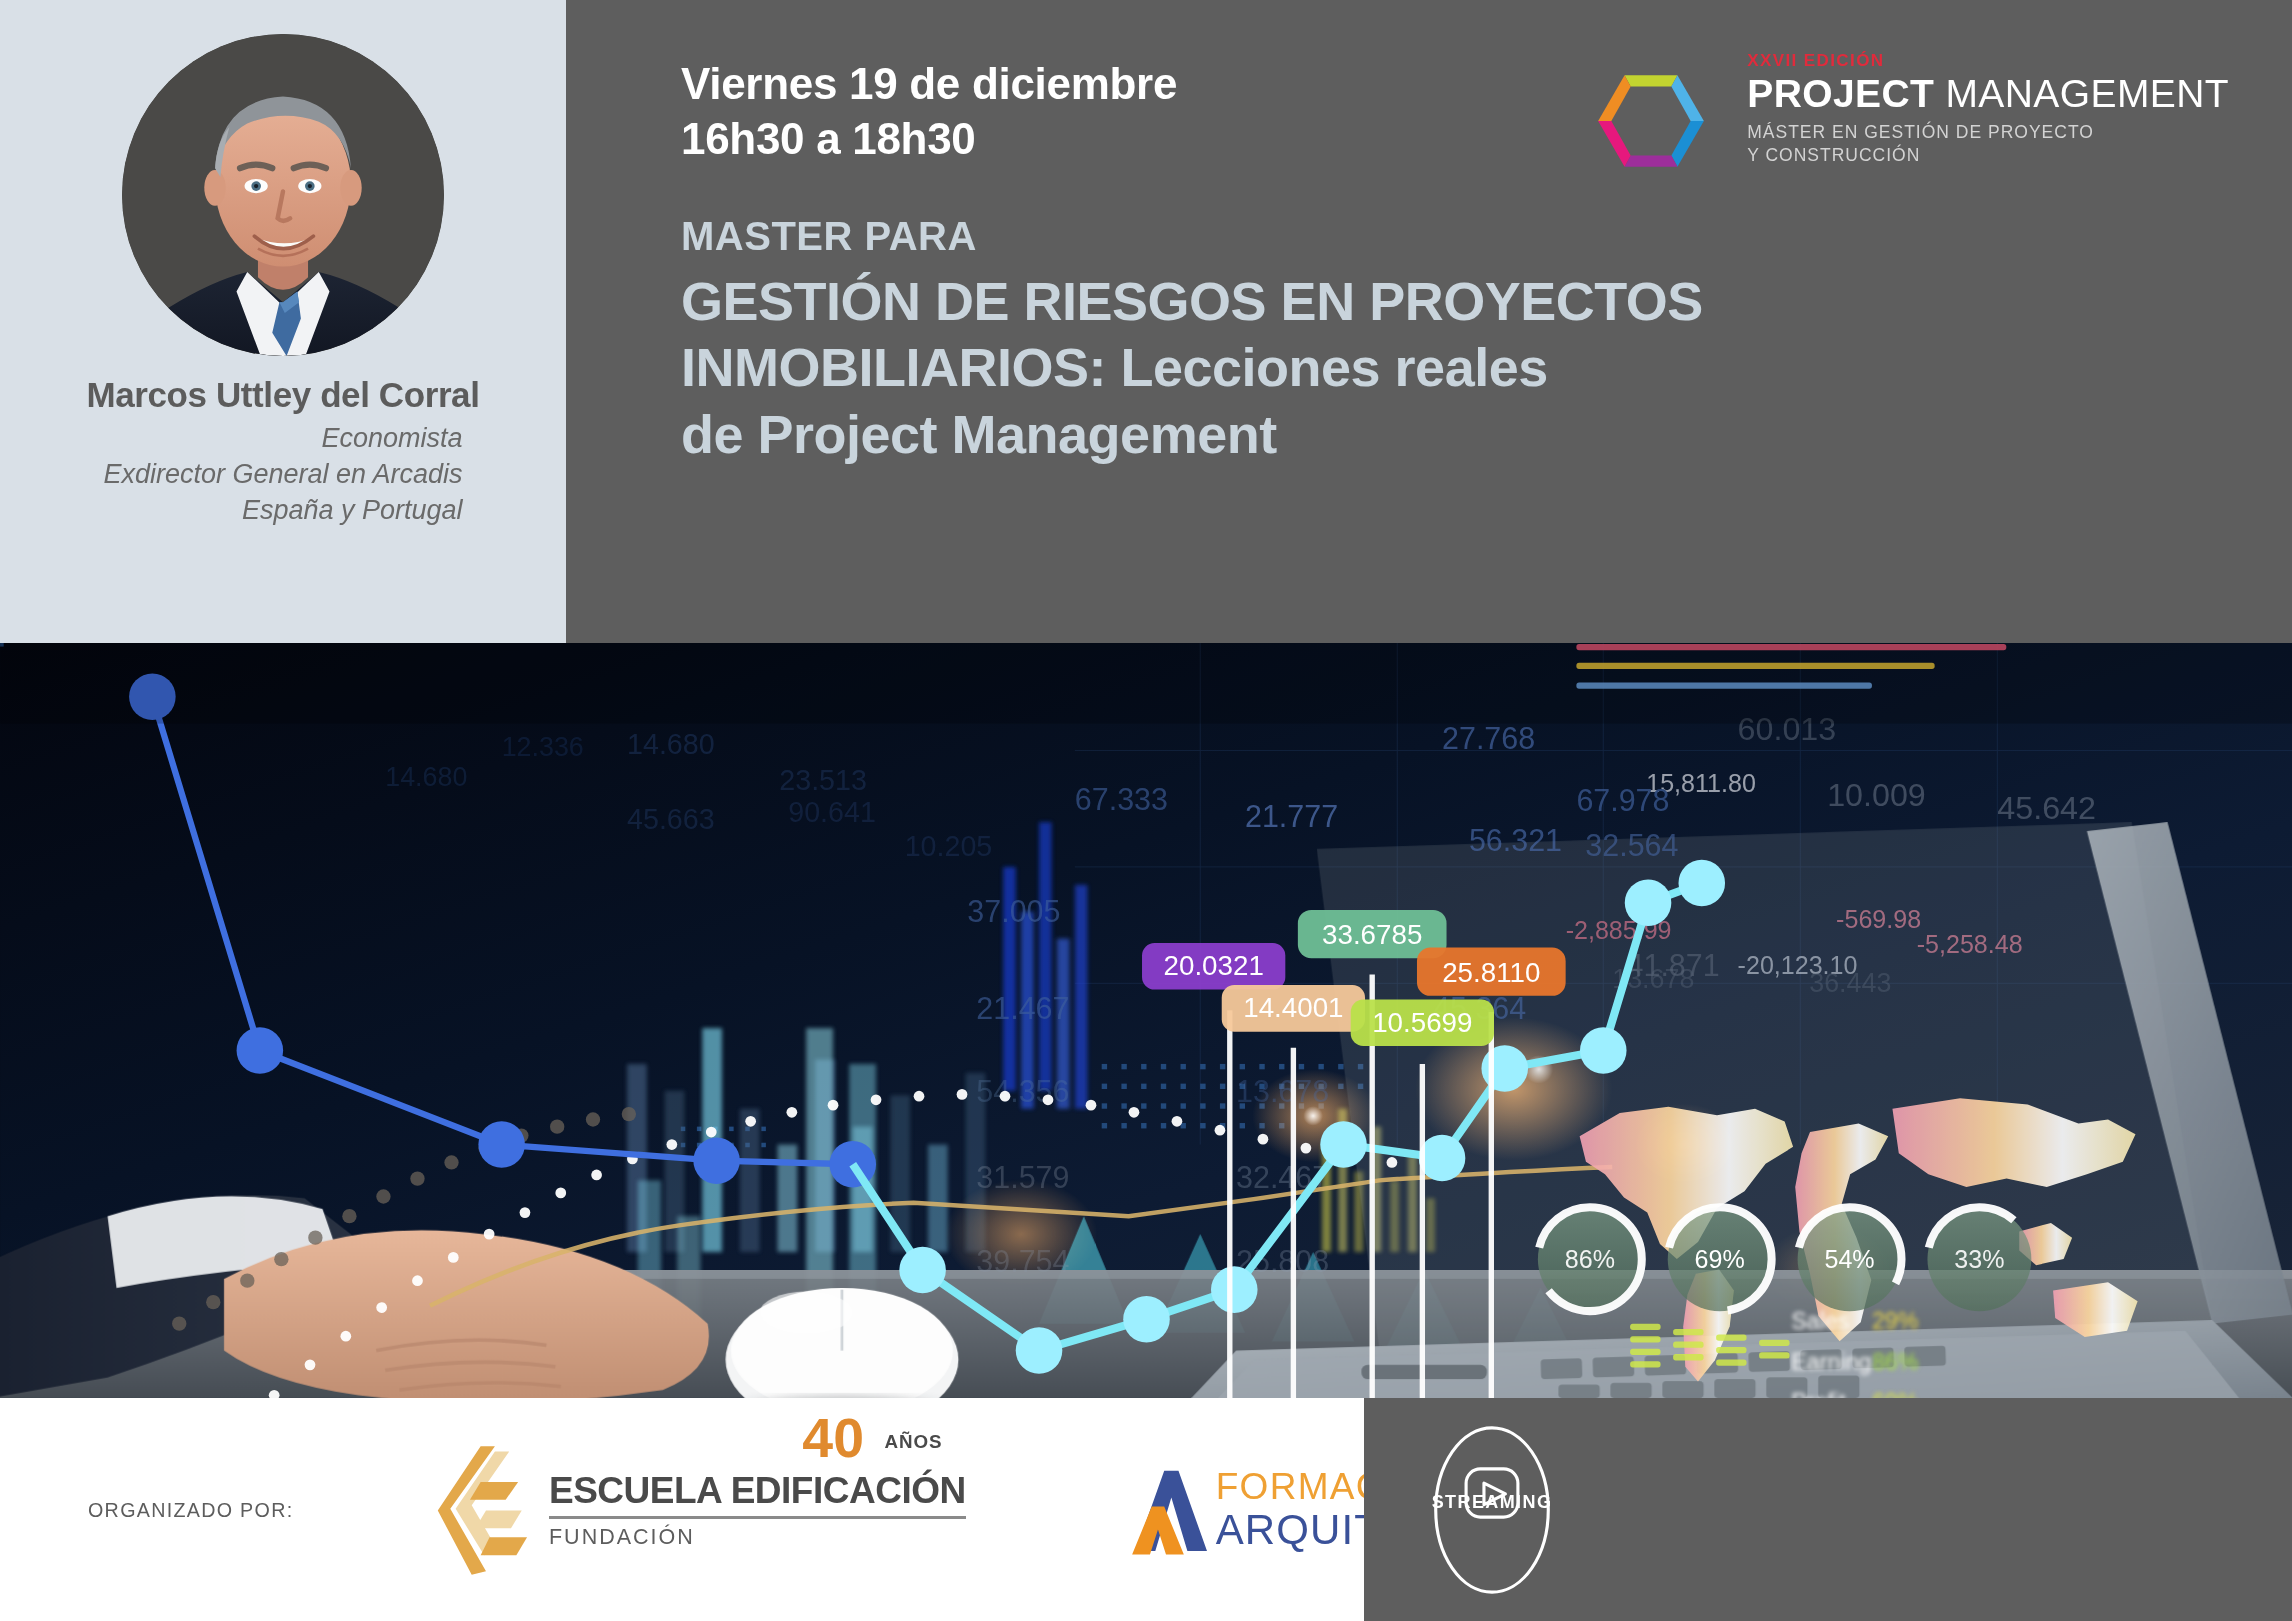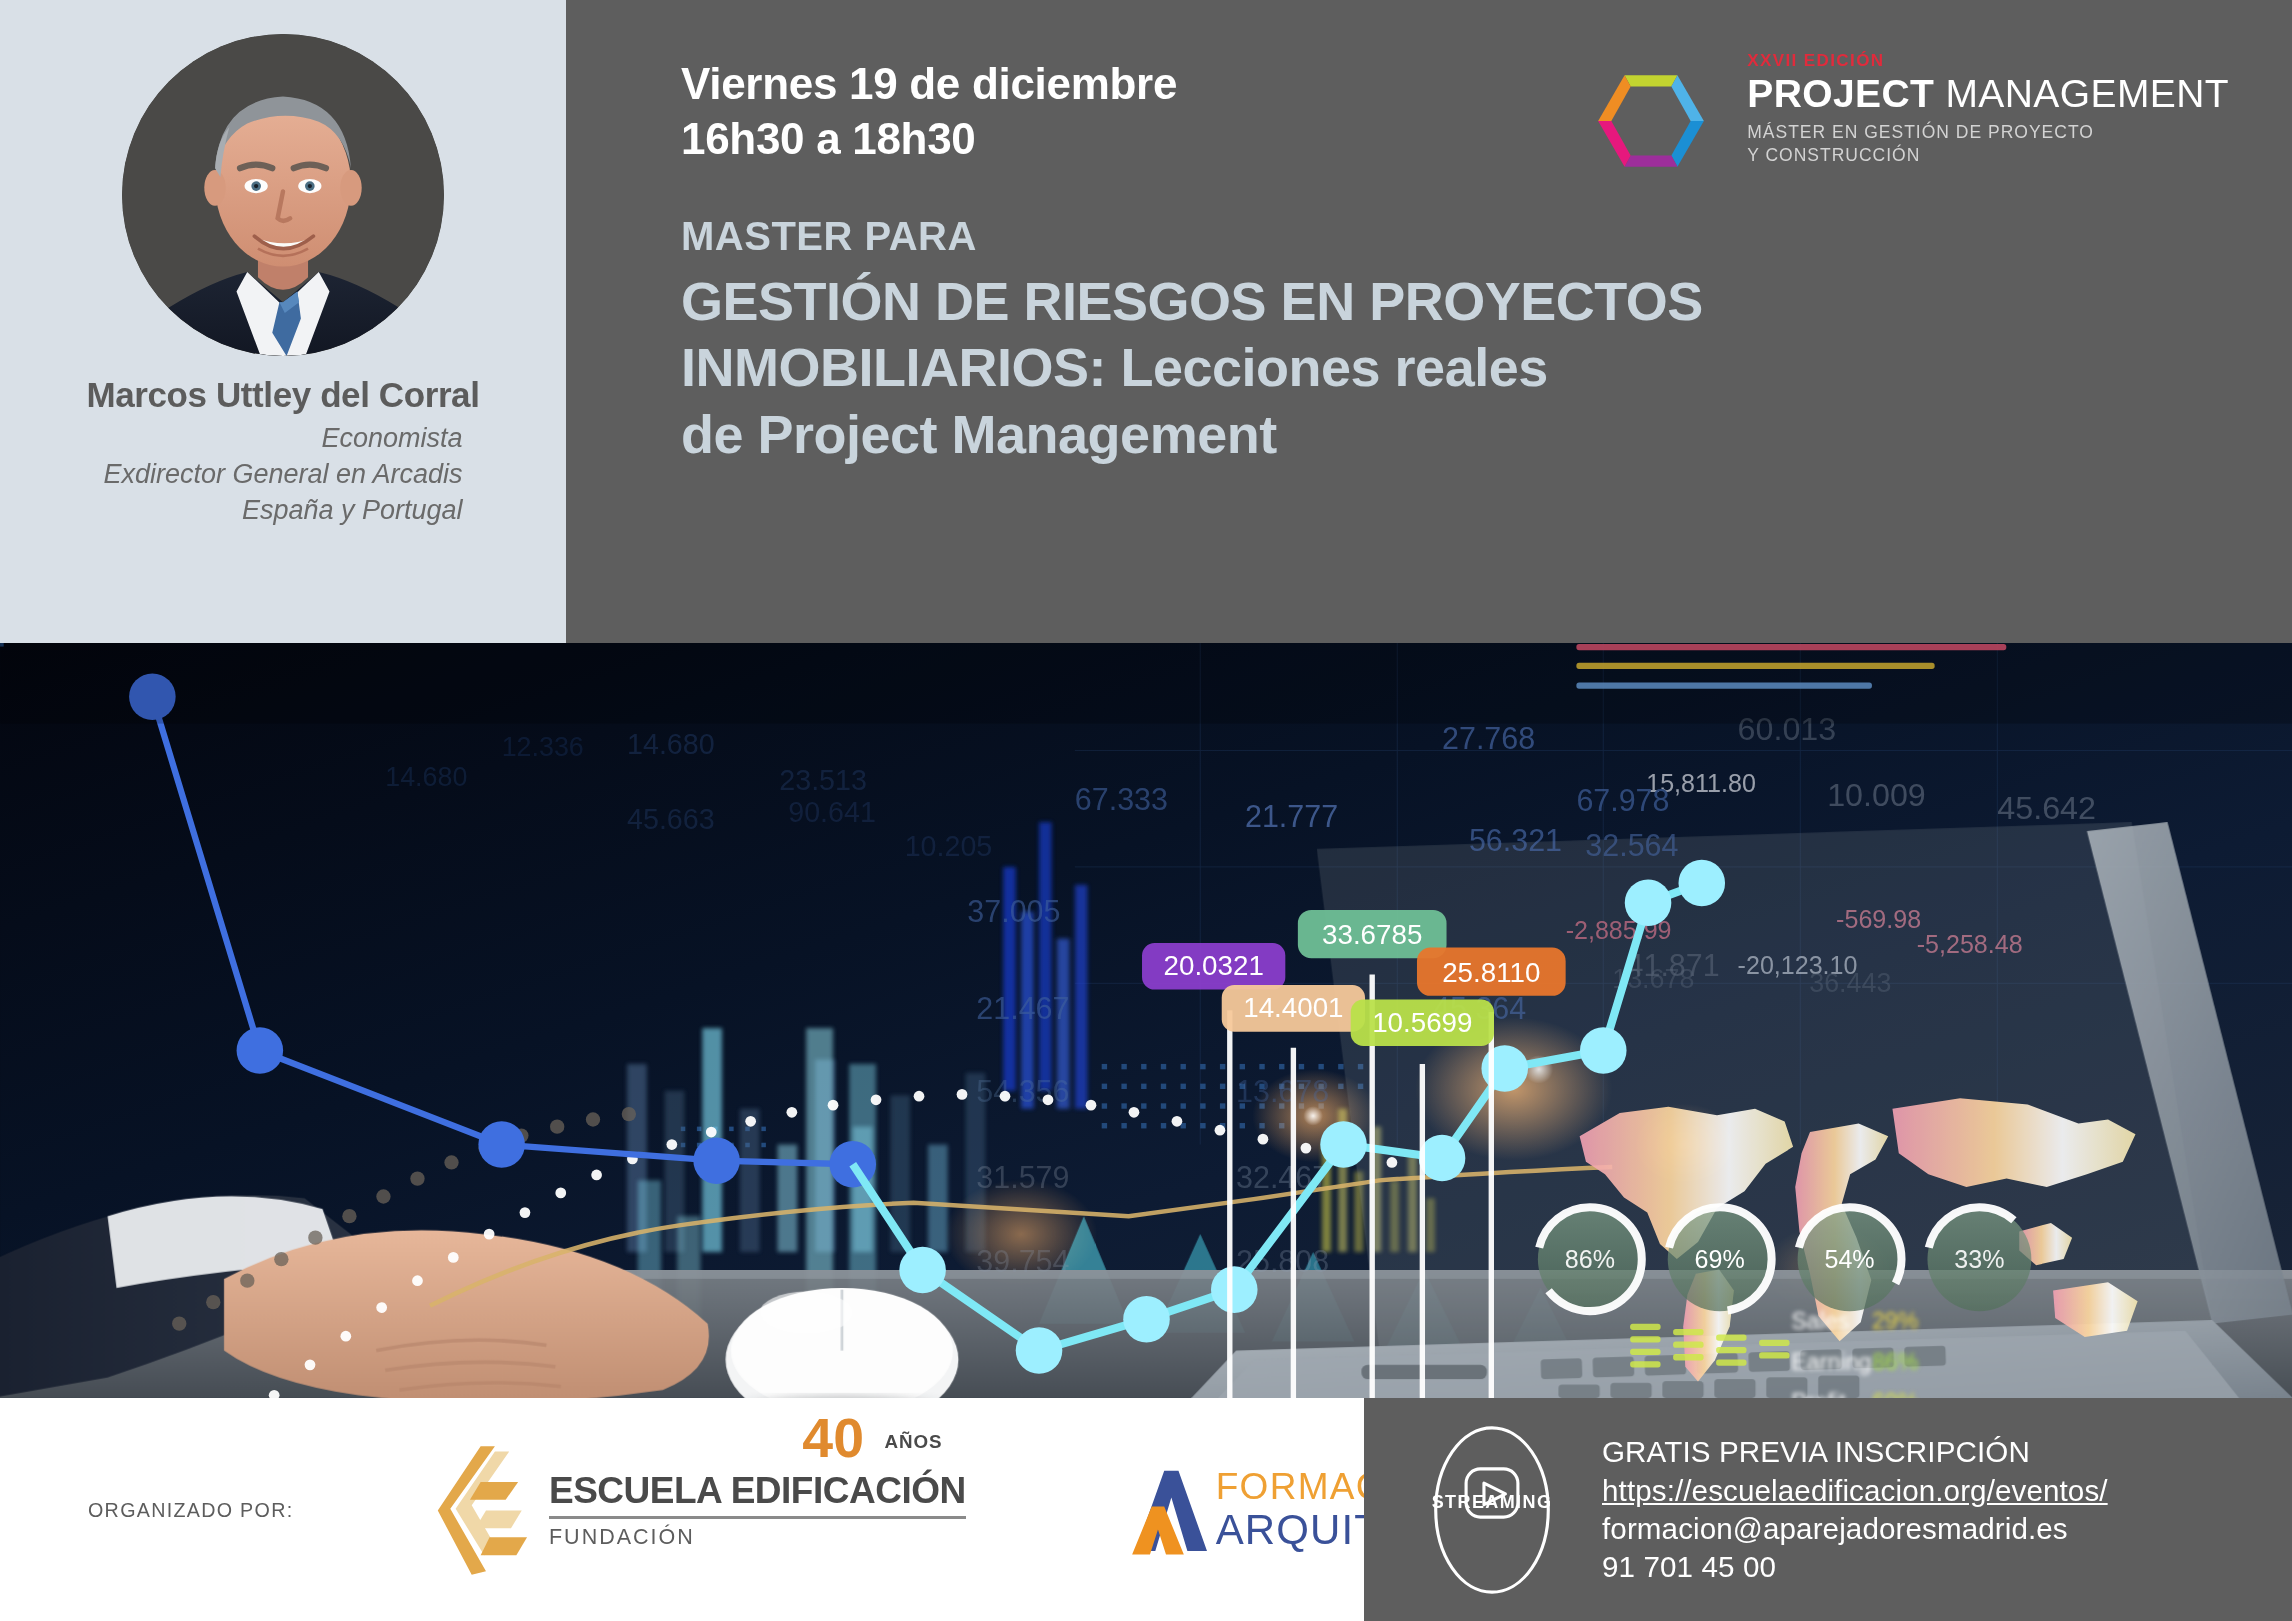--- a/index.html
+++ b/index.html
@@ -769,23 +769,17 @@
 
     <div class="footer-right">
       <div class="streaming-badge">
         <svg width="134" height="176" viewBox="0 0 150 196" xmlns="http://www.w3.org/2000/svg" aria-hidden="true">
           <ellipse cx="75" cy="98" rx="63" ry="92" fill="none" stroke="#ffffff" stroke-width="3.5"></ellipse>
           <rect x="46" y="52" width="58" height="54" rx="16" fill="none" stroke="#ffffff" stroke-width="3.5"></rect>
           <polygon points="66,68 66,92 90,80" fill="none" stroke="#ffffff" stroke-width="3.5" stroke-linejoin="round"></polygon>
         </svg>
         <div class="streaming-word">STREAMING</div>
       </div>
-      <div class="contact">
-        <div class="contact-line">GRATIS PREVIA INSCRIPCIÓN</div>
-        <div class="contact-line link">https://escuelaedificacion.org/eventos/</div>
-        <div class="contact-line">formacion@aparejadoresmadrid.es</div>
-        <div class="contact-line">91 701 45 00</div>
-      </div>
     </div>
   </div>
 
 </div>
 
 
 </body></html>

